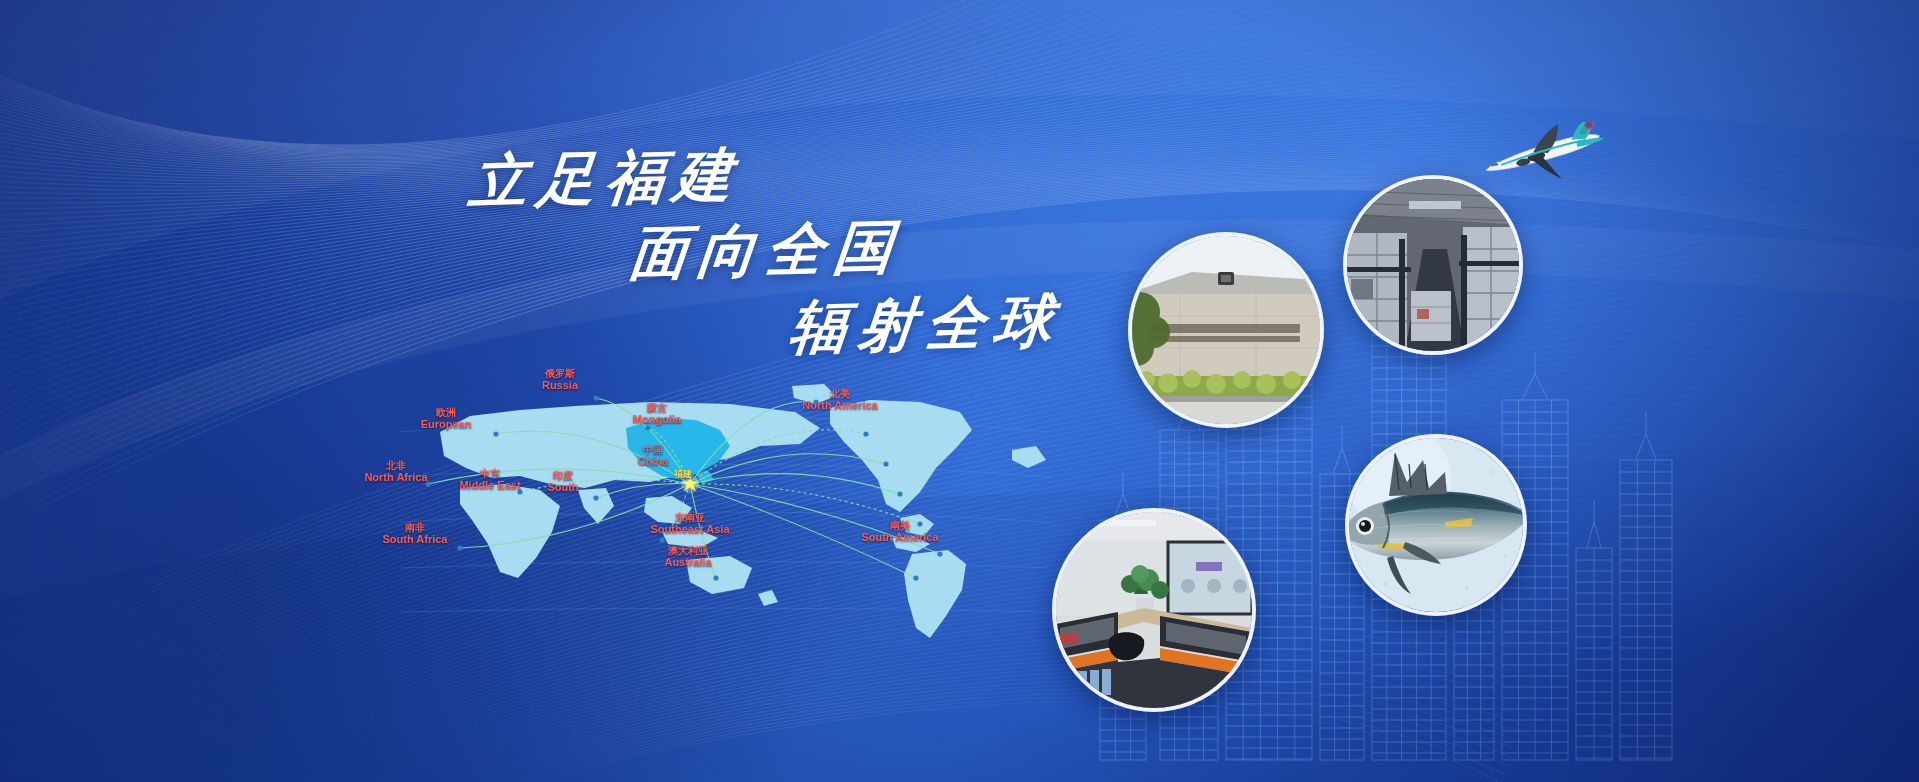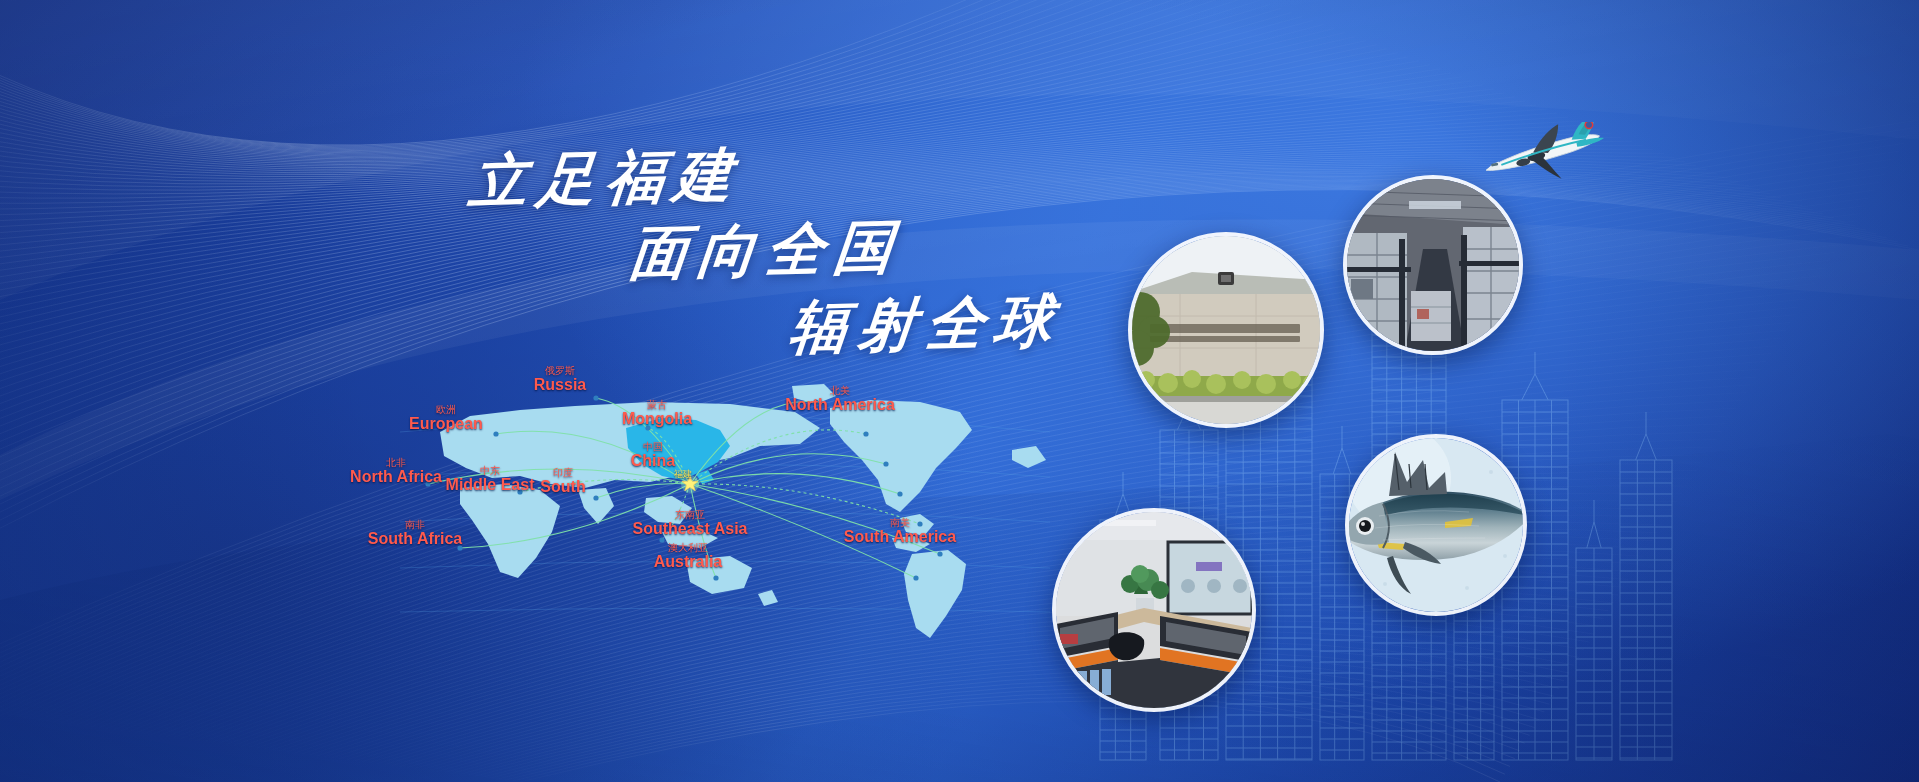--- a/index.html
+++ b/index.html
@@ -38,22 +38,22 @@
 
   
   .map{position:absolute;left:400px;top:372px;width:650px;height:290px;}
   .map svg{width:100%;height:100%;display:block;}
 
   .maplabel{
     position:absolute;text-align:center;line-height:1.05;
     color:#ff5a4d;text-shadow:0 1px 2px rgba(0,20,70,.85);
     white-space:nowrap;pointer-events:auto;
   }
-  .maplabel .cn{display:block;font-size:10px;font-weight:400;}
-  .maplabel .en{display:block;font-size:16px;font-weight:700;}
+  .maplabel .cn{display:block;font-size:10px;font-weight:700;}
+  .maplabel .en{display:block;font-size:11px;font-weight:700;}
   .maplabel.hub .cn{color:#ffe14d;font-size:9px;}
 
   
   .photo{
     position:absolute;border-radius:50%;overflow:hidden;
     border:4px solid rgba(255,255,255,.92);
     box-shadow:0 8px 26px rgba(3,18,64,.45);
   }
   .photo .inner{position:absolute;inset:0;}
 

